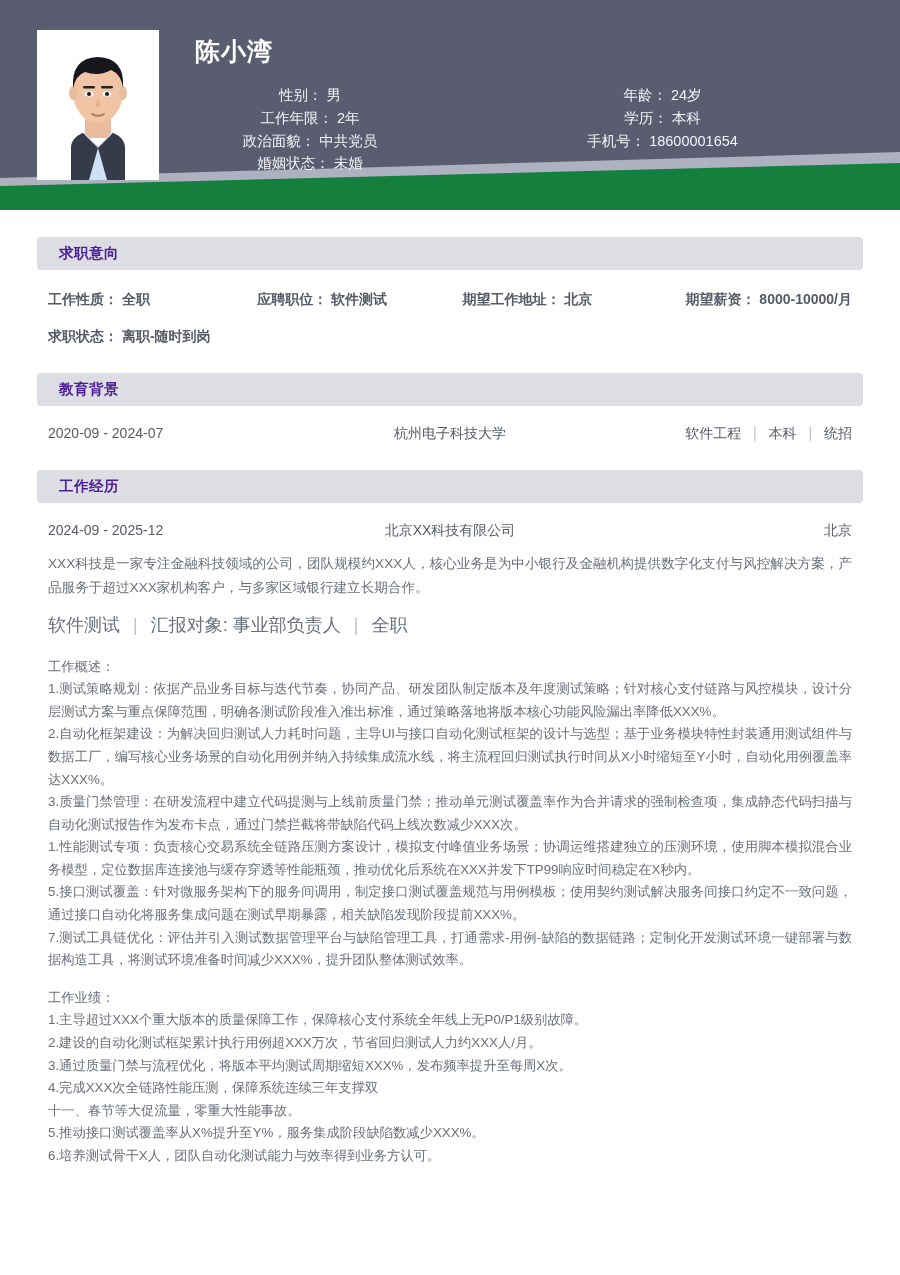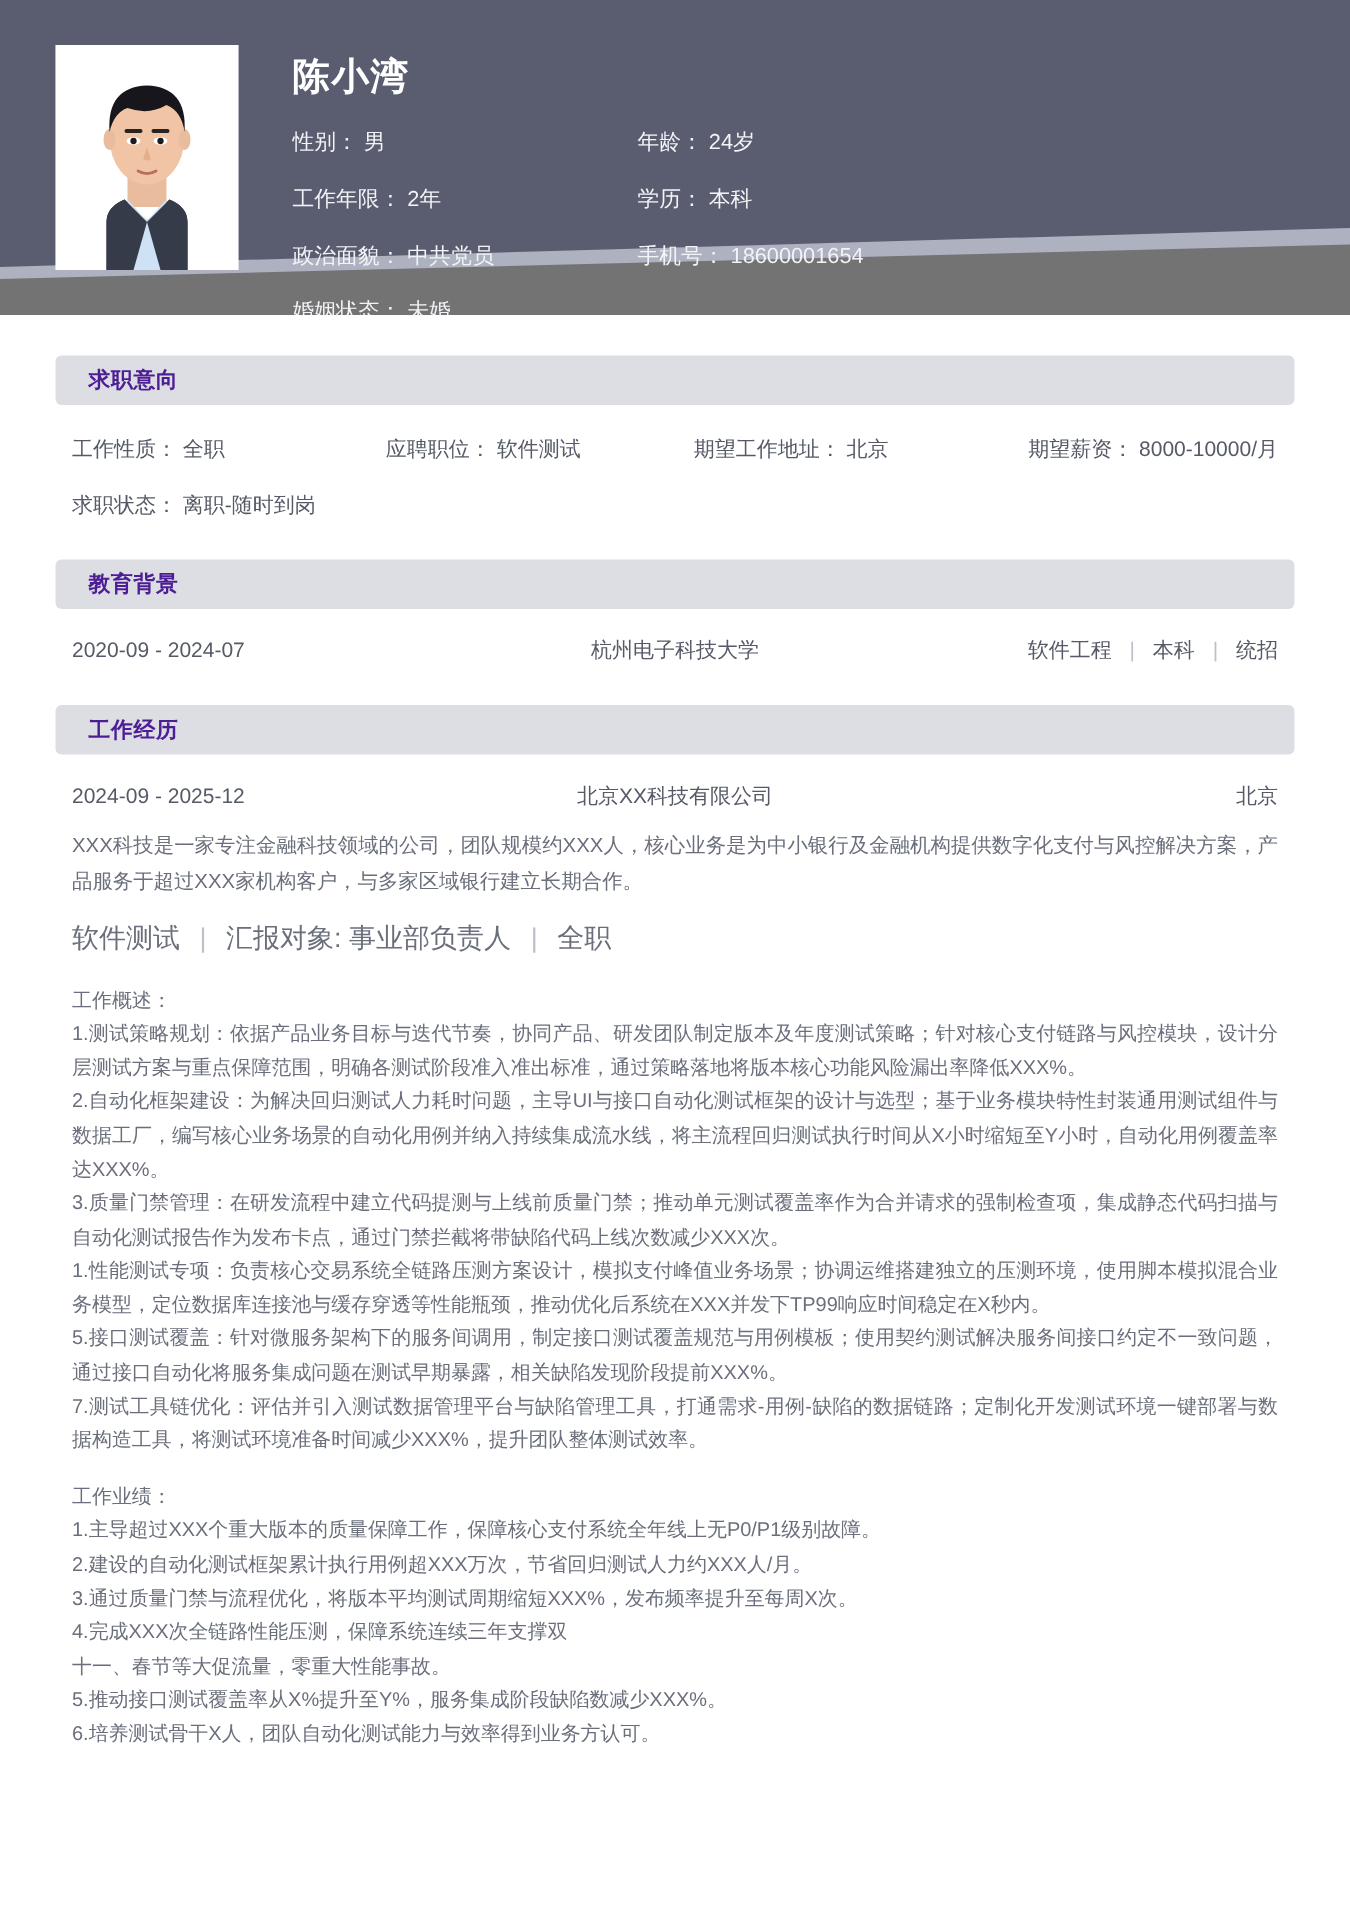--- a/index.html
+++ b/index.html
@@ -12,21 +12,21 @@
     color: #333333;
     overflow: hidden;
     position: relative;
   }
 
   
   .header {
     position: relative;
     width: 900px;
     height: 210px;
-    background: #737373;
+    background: #15803d;
     overflow: hidden;
   }
   .header-bg-light {
     position: absolute;
     left: 0; top: 0;
     width: 900px; height: 186px;
     background: #aeb1c0;
     clip-path: polygon(0 0, 900px 0, 900px 163px, 0 186px);
   }
   .header-bg-dark {
@@ -62,21 +62,22 @@
     font-size: 25px;
     font-weight: bold;
     color: #ffffff;
     letter-spacing: 1px;
     line-height: 1.2;
     margin-bottom: 19px;
   }
   .info-grid {
     display: grid;
     grid-template-columns: 230px auto;
-    row-gap: 16px;
+    row-gap: 1px;
+    text-align: center;
   }
   .info-item {
     font-size: 14.5px;
     color: #f2f3f6;
     line-height: 1.5;
     white-space: nowrap;
   }
   .info-item .k { }
   .info-item .v { }
 
@@ -102,21 +103,21 @@
 
   
   .intent-block { padding: 20px 11px 0 11px; }
   .intent-row {
     display: flex;
     font-size: 14px;
     color: #555a66;
     margin-bottom: 17px;
     line-height: 1.4;
   }
-  .intent-cell { white-space: nowrap; }
+  .intent-cell { white-space: nowrap; font-weight: bold; }
   .intent-cell.c1 { width: 212px; }
   .intent-cell.c2 { width: 208px; }
   .intent-cell.c3 { width: 226px; }
   .intent-cell.c4 { width: auto; }
 
   
   .entry { padding: 19px 11px 0 11px; }
   .entry-top {
     display: flex;
     align-items: baseline;

